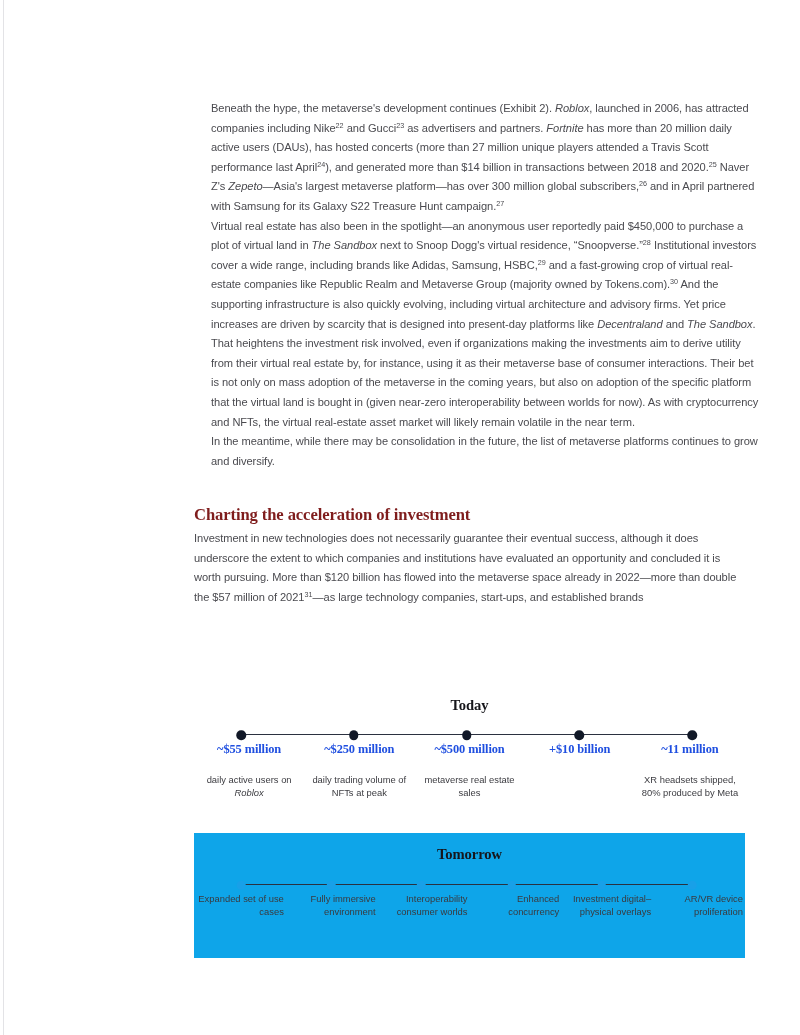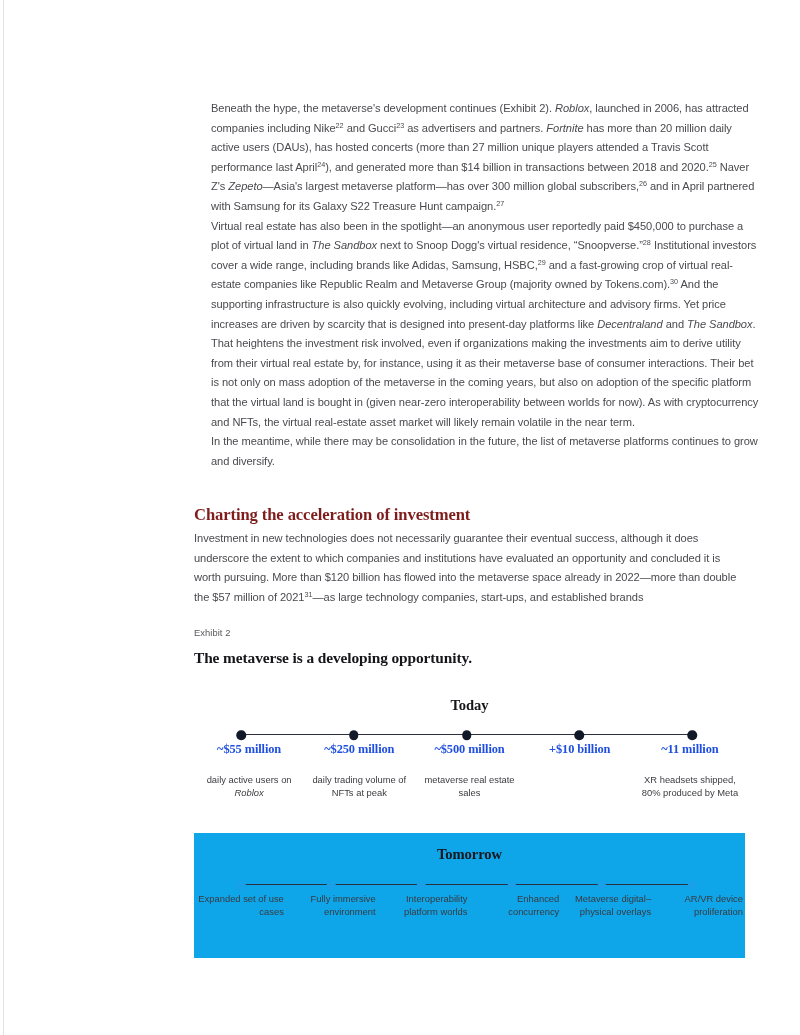--- a/index.html
+++ b/index.html
@@ -192,24 +192,20 @@
       <p class="para"><span>Beneath the hype, the metaverse's development continues (Exhibit 2). </span><em>Roblox</em><span>, launched in 2006, has attracted companies including Nike</span><sup>22</sup><span> and Gucci</span><sup>23</sup><span> as advertisers and partners. </span><em>Fortnite</em><span> has more than 20 million daily active users (DAUs), has hosted concerts (more than 27 million unique players attended a Travis Scott performance last April</span><sup>24</sup><span>), and generated more than $14 billion in transactions between 2018 and 2020.</span><sup>25</sup><span> Naver Z's </span><em>Zepeto</em><span>—Asia's largest metaverse platform—has over 300 million global subscribers,</span><sup>26</sup><span> and in April partnered with Samsung for its Galaxy S22 Treasure Hunt campaign.</span><sup>27</sup></p>
       <p class="para"><span>Virtual real estate has also been in the spotlight—an anonymous user reportedly paid $450,000 to purchase a plot of virtual land in </span><em>The Sandbox</em><span> next to Snoop Dogg's virtual residence, “Snoopverse.”</span><sup>28</sup><span> Institutional investors cover a wide range, including brands like Adidas, Samsung, HSBC,</span><sup>29</sup><span> and a fast-growing crop of virtual real-estate companies like Republic Realm and Metaverse Group (majority owned by Tokens.com).</span><sup>30</sup><span> And the supporting infrastructure is also quickly evolving, including virtual architecture and advisory firms. Yet price increases are driven by scarcity that is designed into present-day platforms like </span><em>Decentraland</em><span> and </span><em>The Sandbox</em><span>. That heightens the investment risk involved, even if organizations making the investments aim to derive utility from their virtual real estate by, for instance, using it as their metaverse base of consumer interactions. Their bet is not only on mass adoption of the metaverse in the coming years, but also on adoption of the specific platform that the virtual land is bought in (given near-zero interoperability between worlds for now). As with cryptocurrency and NFTs, the virtual real-estate asset market will likely remain volatile in the near term.</span></p>
       <p class="para"><span>In the meantime, while there may be consolidation in the future, the list of metaverse platforms continues to grow and diversify.</span></p>
     </div>
 
   <div id="section-heading-block">
     <h2 class="section-heading">Charting the acceleration of investment</h2>
     <p class="body-text para" id="section-para"><span>Investment in new technologies does not necessarily guarantee their eventual success, although it does underscore the extent to which companies and institutions have evaluated an opportunity and concluded it is worth pursuing. More than $120 billion has flowed into the metaverse space already in 2022—more than double the $57 million of 2021</span><sup>31</sup><span>—as large technology companies, start-ups, and established brands</span></p>
   </div>
 
-  <div id="exhibit">
-    <div class="exhibit-label">Exhibit 2</div>
-    <div class="exhibit-title">The metaverse is a developing opportunity.</div>
-  </div>
 
   <div class="tl-block" id="today-block">
     <div class="tl-heading">Today</div>
     <div class="tl-axis" id="today-axis">
         <div class="tl-dot dark" style="left: 0%; top: 0px;"></div>
         <div class="tl-dot dark" style="left: 25%; top: 0px;"></div>
         <div class="tl-dot dark" style="left: 50%; top: 0px;"></div>
         <div class="tl-dot dark" style="left: 75%; top: 0px;"></div>
         <div class="tl-dot dark" style="left: 100%; top: 0px;"></div>
       </div>
@@ -247,27 +243,27 @@
         <div class="tl-dot blue" style="left: 100%; top: 0px;"></div>
       </div>
     <div class="tl-items" id="tomorrow-items">
         <div class="tl-item">
           <span class="tl-desc"><span>Expanded set of use cases</span></span>
         </div>
         <div class="tl-item">
           <span class="tl-desc"><span>Fully immersive environment</span></span>
         </div>
         <div class="tl-item">
-          <span class="tl-desc"><span>Interoperability platform worlds</span></span>
+          <span class="tl-desc"><span>Interoperability consumer worlds</span></span>
         </div>
         <div class="tl-item">
           <span class="tl-desc"><span>Enhanced concurrency</span></span>
         </div>
         <div class="tl-item">
-          <span class="tl-desc"><span>Metaverse digital–physical overlays</span></span>
+          <span class="tl-desc"><span>Investment digital–physical overlays</span></span>
         </div>
         <div class="tl-item">
           <span class="tl-desc"><span>AR/VR device proliferation</span></span>
         </div>
       </div>
   </div>
 
   <div id="footer">
     <span class="footer-title">Value creation in the metaverse: The real business of the virtual world</span>
     <span class="footer-page">19</span>

